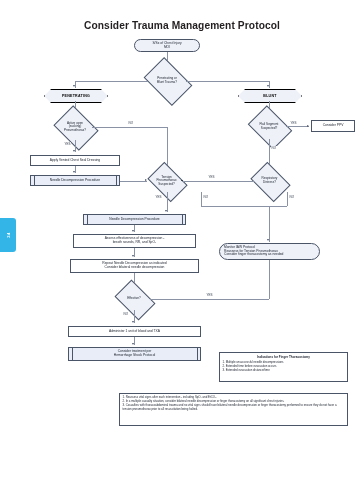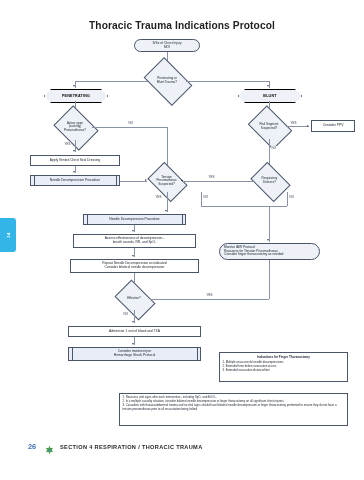--- a/index.html
+++ b/index.html
@@ -113,21 +113,21 @@
 </style>
 </head>
 <body>
 
 <div id="page">
 
   <div class="side-tab">
     <span>24</span>
   </div>
 
-  <div class="title">Thoracic Trauma Indications Protocol</div>
+  <div class="title">Consider Trauma Management Protocol</div>
 
   <div class="node terminator" style="left:134px;top:39px;width:66px;height:13px;white-space:pre-line;">S/Sx of Chest Injury
 MOI</div>
 
   <div class="ln lnv" style="left:167px;top:52px;height:12px;"></div>
   <div class="arrow" style="left:165.3px;top:62px;"></div>
 
   <div class="diamond" style="left:148px;top:67px;width:38px;height:27px;"></div>
   <div class="diamond-label" style="left:143px;top:67px;width:48px;height:27px;white-space:pre-line;">Penetrating or
 Blunt Trauma?</div>
@@ -257,26 +257,14 @@
     <span class="nb-item">2. Extended time before evacuation occurs</span>
     <span class="nb-item">3. Extended evacuation distance/time</span>
   </div>
 
   <div class="notebox" style="left:119px;top:393px;width:229px;height:33px;">
     <span class="nb-item">1.  Reassess vital signs after each intervention - including SpO₂ and EtCO₂.</span>
     <span class="nb-item">2.  In a multiple casualty situation, consider bilateral needle decompression or finger thoracostomy on all significant chest injuries.</span>
     <span class="nb-item">3.  Casualties with thoracoabdominal trauma and no vital signs should have bilateral needle decompression or finger thoracostomy performed to ensure they do not have a tension pneumothorax prior to all resuscitation being halted.</span>
   </div>
 
-  <div class="footer">
-    <span class="pg">26</span>
-    <span class="logo">
-      <svg viewBox="0 0 24 24" width="11" height="11" aria-hidden="true">
-        <path d="M12 1.5l2.2 5.6 5.8-1.1-3.4 4.9 3.4 4.9-5.8-1.1L12 20.3l-2.2-5.6-5.8 1.1 3.4-4.9L4 6l5.8 1.1z" fill="#3d8f3d"></path>
-        <path d="M12 4.8l1.6 4.1 4.2-.8-2.5 3.6 2.5 3.6-4.2-.8L12 18.6l-1.6-4.1-4.2.8L8.7 11.7 6.2 8.1l4.2.8z" fill="#4aa84a"></path>
-        <circle cx="12" cy="11.7" r="2.3" fill="#2f6fb0"></circle>
-        <circle cx="12" cy="11.7" r="1.1" fill="#7fb2e0"></circle>
-      </svg>
-    </span>
-    <span class="ftxt">SECTION 4   RESPIRATION / THORACIC TRAUMA</span>
-  </div>
 
 </div>
 
 </body></html>

